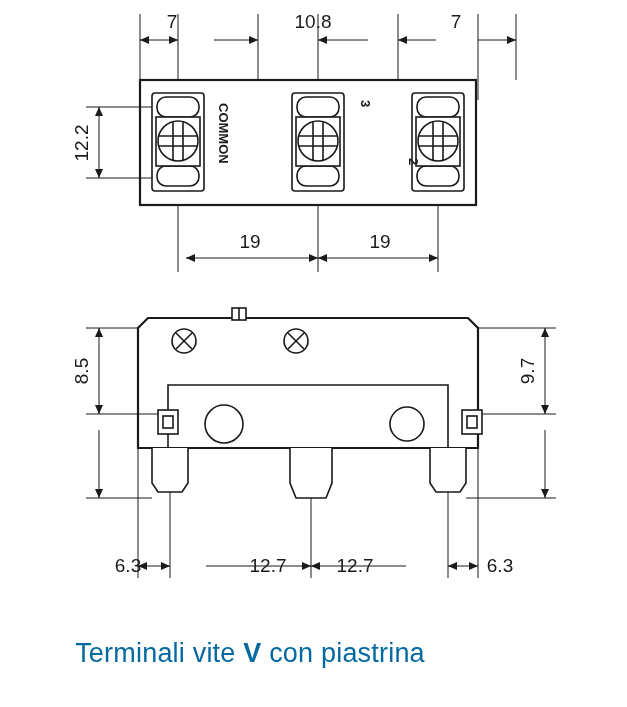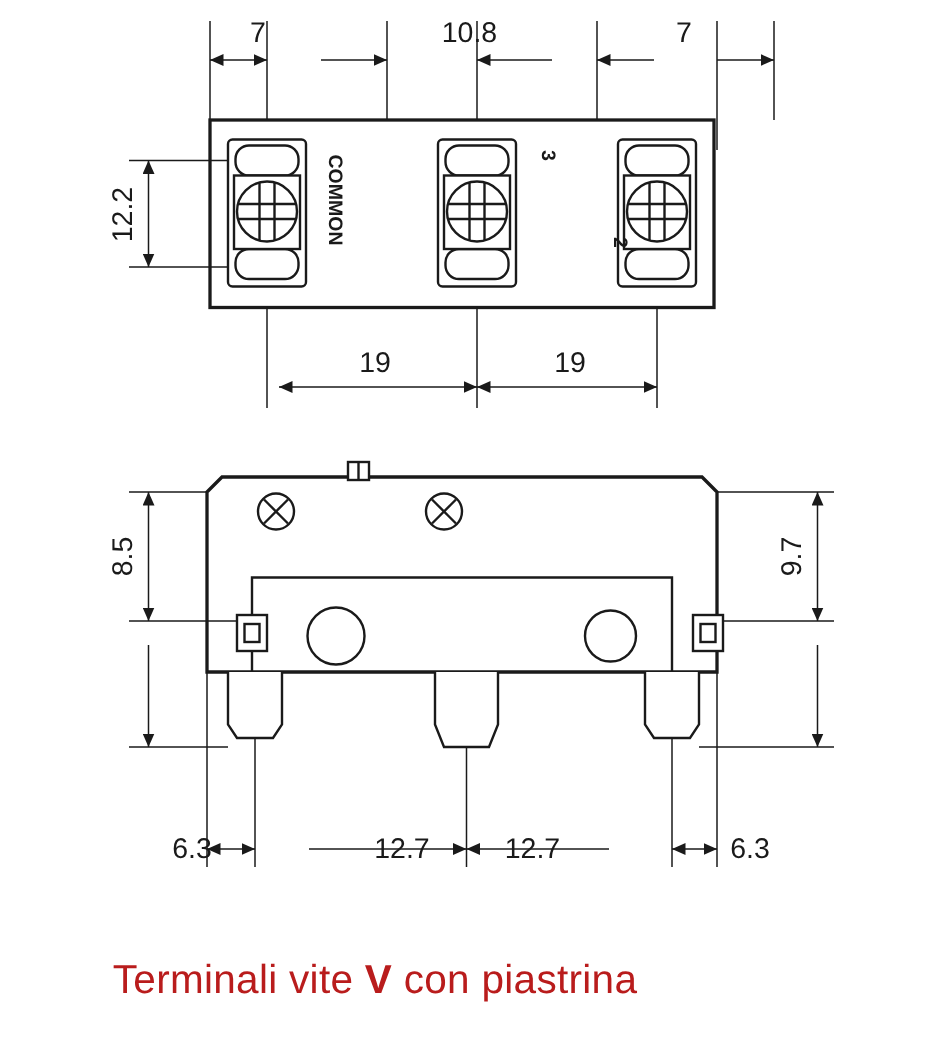--- a/index.html
+++ b/index.html
@@ -27,21 +27,21 @@
   }
   .caption {
     position: absolute;
     left: 0;
     top: 636px;
     width: 500px;
     text-align: center;
     font-size: 27px;
     line-height: 34px;
     letter-spacing: 0.2px;
-    color: #b91c1c;
+    color: #0369a1;
   }
   .caption .bold {
     font-weight: bold;
   }
   svg text {
     font-family: "Liberation Sans", sans-serif;
     fill: #1a1a1a;
   }
   .dim-txt {
     font-size: 19px;

